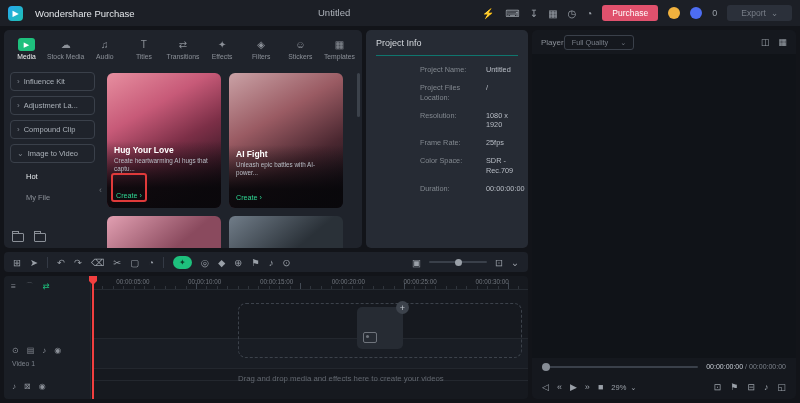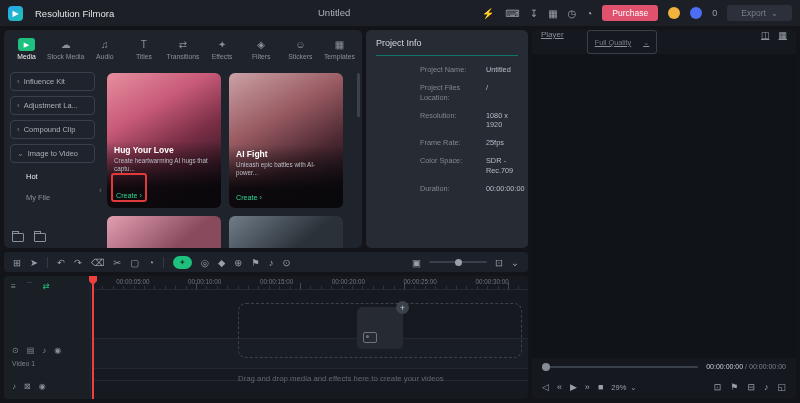--- a/index.html
+++ b/index.html
@@ -78,22 +78,22 @@
                    background:#262b34; border-radius:5px; padding:8px 10px; }
   .pi-title { font-size:9px; color:#d4d8dd; padding-bottom:7px; border-bottom:1px solid #0f766e; }
   .pi-fields { margin-top:9px; display:flex; flex-direction:column; gap:8px; }
   .pi-row { display:flex; font-size:7.3px; line-height:1.35;padding-left:44px; }
   .pi-label { width:66px; color:#82888f; flex:0 0 auto; }
   .pi-value { color:#b9bec6; }
 
   
   .player-panel { position:absolute; left:532px; top:30px; width:264px; height:369px;
                   background:#15181e; border-radius:5px; display:flex; flex-direction:column; }
-  .player-head { height:24px; display:flex; gap:23px; padding:0 9px;
-                 font-size:8px; color:#8b9098;text-decoration:underline; }
+  .player-head { height:24px; display:flex; align-items:center; gap:0; padding:0 9px;
+                 font-size:8px; color:#8b9098; }
   .quality-dd { border:1px solid #3a404a; border-radius:3px; padding:2px 7px; display:flex;
                 gap:12px; align-items:center; color:#787e88; font-size:7.3px; }
   .ph-icons { margin-left:auto; display:flex; gap:9px; font-size:9px; color:#9aa0a8; }
   .preview { flex:1; background:#101318; }
   .progress-row { height:17px; display:flex; align-items:center; gap:8px; padding:0 10px; }
   .pslider { flex:1; height:2px; background:#3a404a; border-radius:1px; position:relative; }
   .pdot { position:absolute; left:0; top:-3px; width:8px; height:8px; border-radius:50%;
           background:#868c95; }
   .timecode { font-size:7px; color:#7d838c; white-space:nowrap; }
   .tc-cur { color:#c9ced6; }
@@ -155,21 +155,21 @@
   .ph-cap { position:absolute; left:-3px; top:0; width:8px; height:9px; background:#f23f3f;
             clip-path:polygon(0 0,100% 0,100% 55%,50% 100%,0 55%); }
 </style>
 </head>
 <body>
 
 <div class="app">
 
   <header class="topbar">
     <span class="logo">▶</span>
-    <span class="app-title">Resolution Filmora</span>
+    <span class="app-title">Wondershare Purchase</span>
     <span class="doc-title">Untitled</span>
     <div class="top-right">
       <span class="top-ic">⚡</span>
       <span class="top-ic">⌨</span>
       <span class="top-ic">↧</span>
       <span class="top-ic">▦</span>
       <span class="top-ic">◷</span>
       <span class="top-ic">◔</span>
       <span class="purchase-btn">Purchase</span>
       <span class="coin y"></span>

